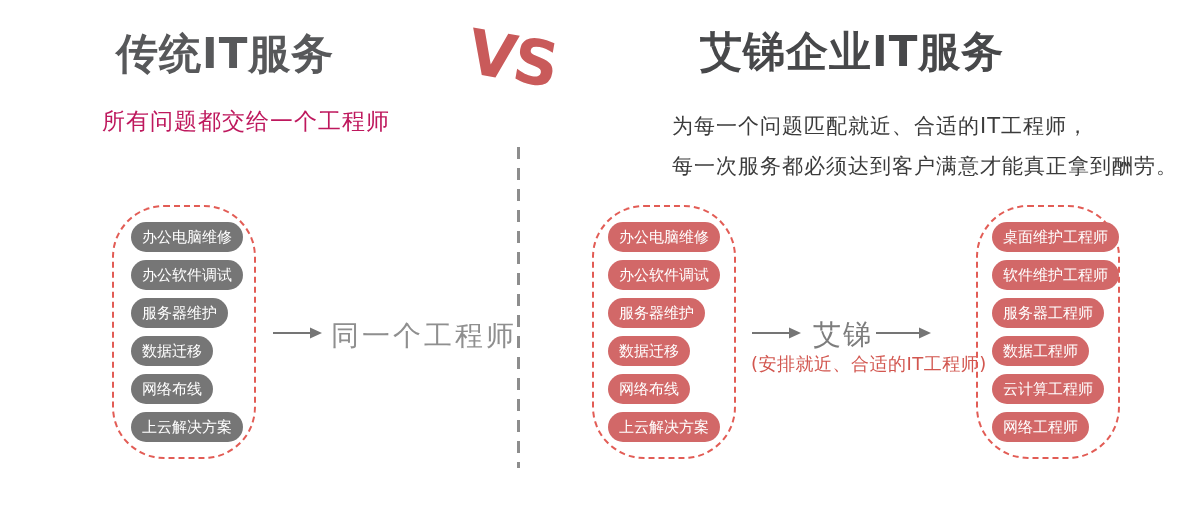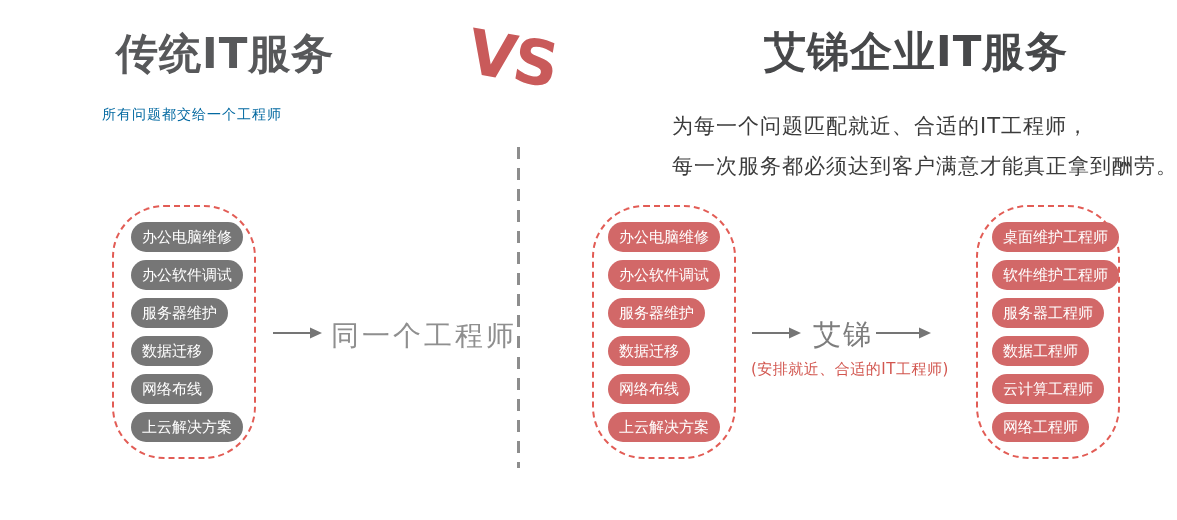--- a/index.html
+++ b/index.html
@@ -2,29 +2,29 @@
 <html><head>
 <meta charset="utf-8">
 <style>
   html,body { margin:0; padding:0; background:#ffffff; }
   .canvas {
     position:relative; width:1177px; height:468px; background:#ffffff;
     font-family:"DejaVu Sans","Liberation Sans",sans-serif; overflow:hidden;
   }
   .title { position:absolute; font-weight:bold; font-size:42px; white-space:nowrap; }
   .title-left  { left:116px; top:26px; color:#57585a; letter-spacing:1px; }
-  .title-right { left:764px; top:24px; color:#47484a; letter-spacing:1px; }
+  .title-right { left:700px; top:24px; color:#47484a; letter-spacing:1px; }
 
   .vs {
     position:absolute; left:468px; top:22px; font-size:62px; font-weight:bold;
     color:#c95a5a; transform:rotate(10deg); letter-spacing:-2px;
   }
 
   .sub-left {
-    position:absolute; left:102px; top:106px; font-size:14px; color:#0369a1;
+    position:absolute; left:102px; top:106px; font-size:23px; color:#be185d;
     letter-spacing:1px; white-space:nowrap;
   }
   .sub-right {
     position:absolute; left:672px; top:100px; font-size:21px; color:#3b3b3b;
     line-height:40px; letter-spacing:1px; white-space:nowrap;margin-top:6px;
   }
 
   .divider {
     position:absolute; left:517px; top:147px; width:3px; height:344px;
     background:repeating-linear-gradient(to bottom,#8d8d8d 0 12px,transparent 12px 21px);
@@ -54,22 +54,22 @@
 
   .result-label {
     position:absolute; left:331px; top:317px; font-size:28px; color:#8f8f8f;
     letter-spacing:3px; white-space:nowrap;
   }
   .broker-label {
     position:absolute; left:813px; top:316px; font-size:28px; color:#7d7d7d;
     letter-spacing:2px; white-space:nowrap;
   }
   .broker-note {
-    position:absolute; left:751px; top:352px; font-size:15px; color:#d2564f;
-    letter-spacing:0.5px; white-space:nowrap;margin-top:8px;
+    position:absolute; left:751px; top:352px; font-size:18px; color:#d2564f;
+    letter-spacing:0.5px; white-space:nowrap;
   }
 </style>
 </head>
 <body>
 
 <div class="canvas">
 
   <div class="title title-left">传统IT服务</div>
   <div class="vs">VS</div>
   <div class="title title-right">艾锑企业IT服务</div>

